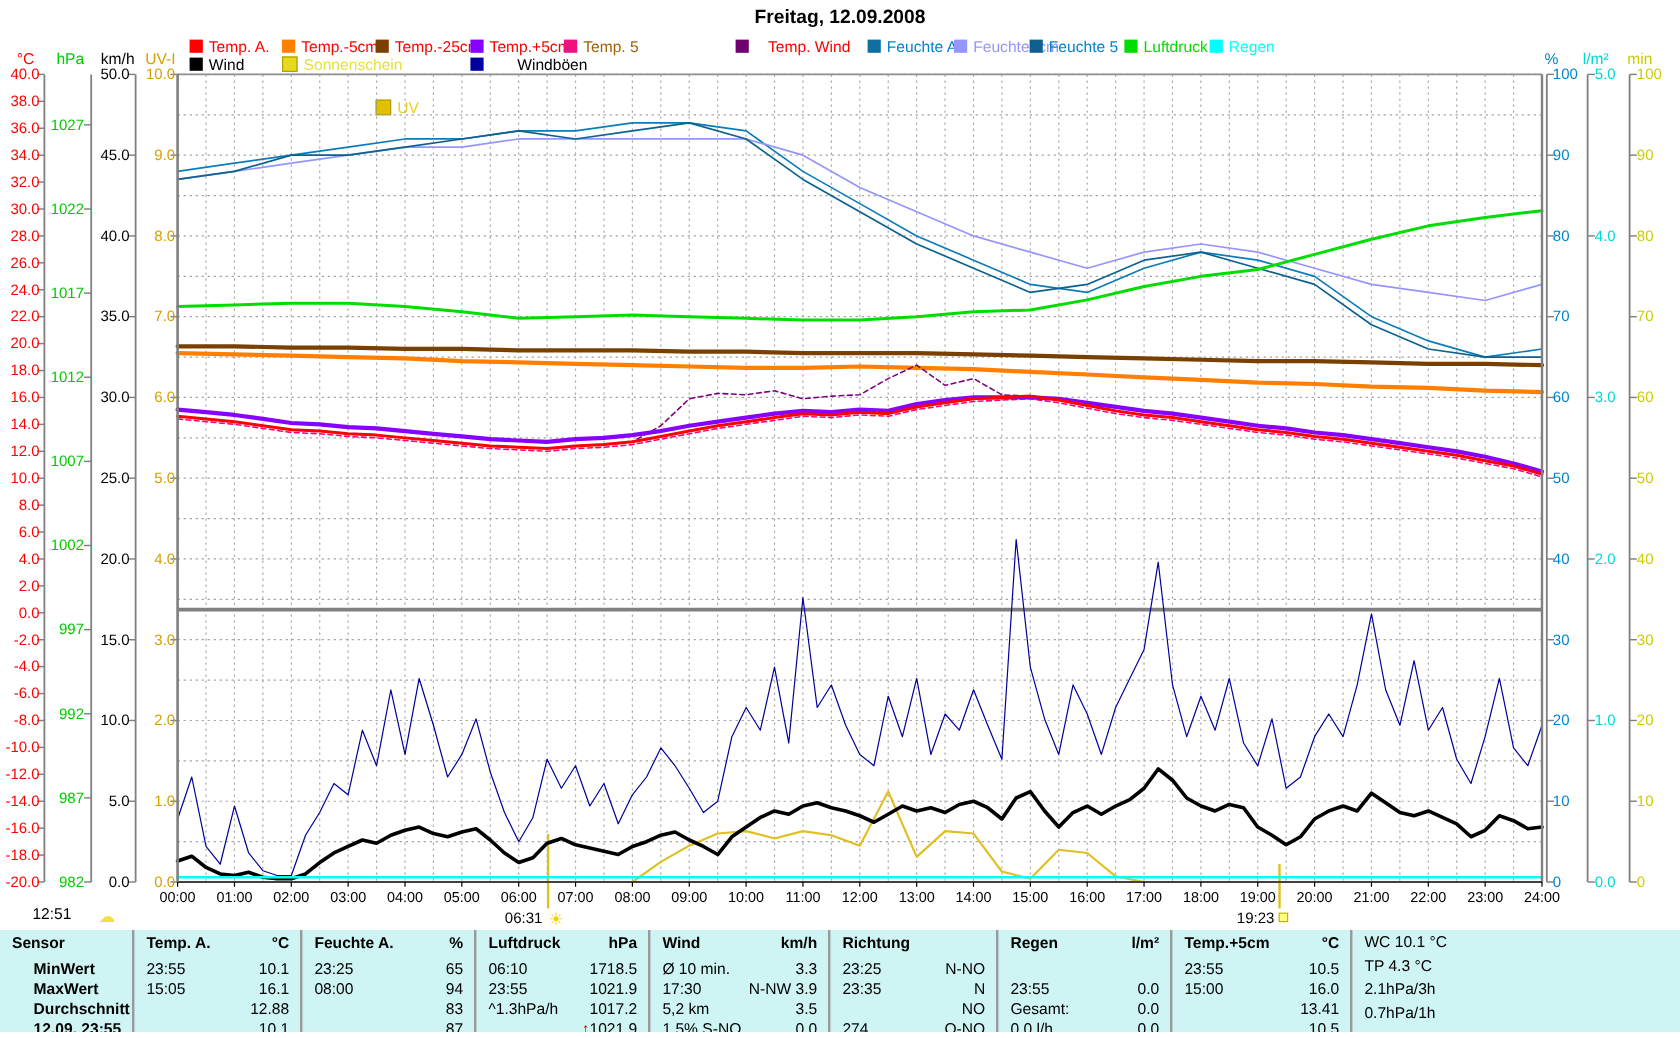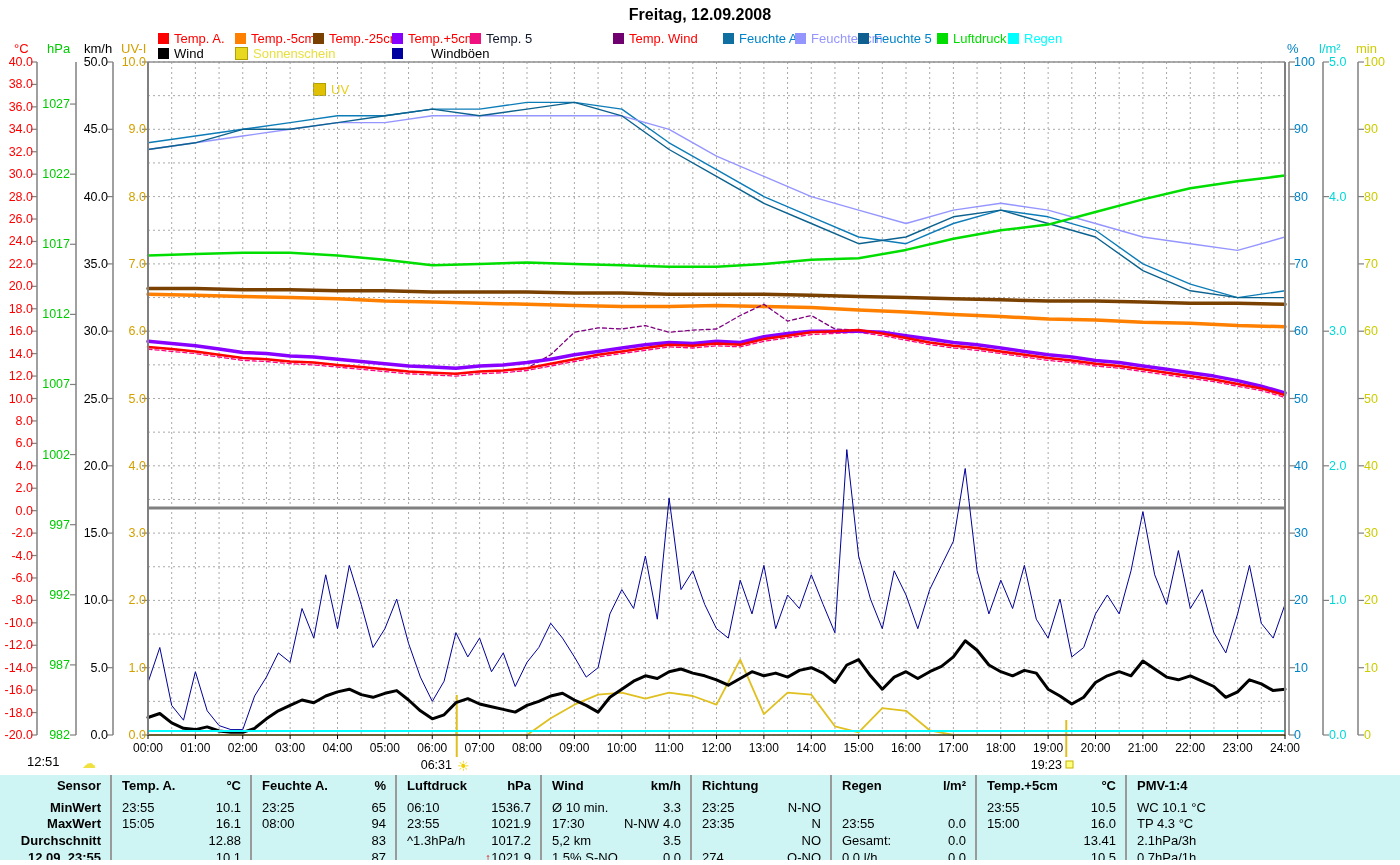--- a/index.html
+++ b/index.html
@@ -38,25 +38,25 @@
       <div class="lg-item" style="left: 313px; top: 31px;">
         <span class="lg-sq" style="background: rgb(122, 64, 0);"></span>
         <span style="color: rgb(255, 0, 0);">Temp.-25cm</span>
       </div>
       <div class="lg-item" style="left: 392px; top: 31px;">
         <span class="lg-sq" style="background: rgb(136, 0, 255);"></span>
         <span style="color: rgb(255, 0, 0);">Temp.+5cm</span>
       </div>
       <div class="lg-item" style="left: 470px; top: 31px;">
         <span class="lg-sq" style="background: rgb(240, 16, 128);"></span>
-        <span style="color: #0f172a;">Temp. 5</span>
+        <span style="color: #a16207;">Temp. 5</span>
       </div>
       <div class="lg-item" style="left: 613px; top: 31px;">
         <span class="lg-sq" style="background: rgb(112, 0, 112);"></span>
-        <span style="color: rgb(255, 0, 0);">Temp. Wind</span>
+        <span style="color: rgb(255, 0, 0); margin-left: 11px;">Temp. Wind</span>
       </div>
       <div class="lg-item" style="left: 723px; top: 31px;">
         <span class="lg-sq" style="background: rgb(15, 111, 160);"></span>
         <span style="color: rgb(0, 132, 200);">Feuchte A.</span>
       </div>
       <div class="lg-item" style="left: 795px; top: 31px;">
         <span class="lg-sq" style="background: rgb(149, 149, 255);"></span>
         <span style="color: rgb(149, 149, 255);">Feuchte5cm</span>
       </div>
       <div class="lg-item" style="left: 858px; top: 31px;">
@@ -428,21 +428,21 @@
       <line x1="1285" y1="735" x2="1285" y2="739" stroke="#000" stroke-width="1"></line>
       <text x="1285" y="752" fill="#000" font-size="12" text-anchor="middle" font-family="&quot;Liberation Sans&quot;, sans-serif" font-weight="normal">24:00</text>
       <text x="452" y="769" fill="#000" font-size="12.5" text-anchor="end" font-family="&quot;Liberation Sans&quot;, sans-serif" font-weight="normal">06:31</text>
       <text x="457" y="771" fill="#F0D000" font-size="14" text-anchor="start" font-family="&quot;Liberation Sans&quot;, sans-serif" font-weight="normal">☀</text>
       <text x="1062" y="769" fill="#000" font-size="12.5" text-anchor="end" font-family="&quot;Liberation Sans&quot;, sans-serif" font-weight="normal">19:23</text>
       <rect x="1066" y="761" width="7" height="7" fill="#FFFF80" stroke="#C8B400" stroke-width="1"></rect>
       <text x="27" y="766" fill="#000" font-size="13" text-anchor="start" font-family="&quot;Liberation Sans&quot;, sans-serif" font-weight="normal">12:51</text>
       <text x="82" y="768" fill="#F0E040" font-size="14" text-anchor="start" font-family="&quot;Liberation Sans&quot;, sans-serif" font-weight="normal">☁</text>
     </svg>
   <div id="stats">
-      <div class="col" style="width: 110px; align-items: flex-end;">
+      <div class="col" style="width: 110px;">
         <div class="cell head">
           <span>Sensor</span>
         </div>
         <div class="cell bold">
           <span>MinWert</span>
         </div>
         <div class="cell bold">
           <span>MaxWert</span>
         </div>
         <div class="cell bold">
@@ -496,21 +496,21 @@
           <span class="r">87</span>
         </div>
       </div>
       <div class="col sep" style="width: 145px;">
         <div class="cell head">
           <span>Luftdruck</span>
           <span class="r">hPa</span>
         </div>
         <div class="cell">
           <span>06:10</span>
-          <span class="r">1536.7</span>
+          <span class="r">1718.5</span>
         </div>
         <div class="cell">
           <span>23:55</span>
           <span class="r">1021.9</span>
         </div>
         <div class="cell">
           <span>^1.3hPa/h</span>
           <span class="r">1017.2</span>
         </div>
         <div class="cell">
@@ -522,21 +522,21 @@
         <div class="cell head">
           <span>Wind</span>
           <span class="r">km/h</span>
         </div>
         <div class="cell">
           <span>Ø 10 min.</span>
           <span class="r">3.3</span>
         </div>
         <div class="cell">
           <span>17:30</span>
-          <span class="r">N-NW 4.0</span>
+          <span class="r">N-NW 3.9</span>
         </div>
         <div class="cell">
           <span>5,2 km</span>
           <span class="r">3.5</span>
         </div>
         <div class="cell">
           <span>1.5% S-NO</span>
           <span class="r">0.0</span>
         </div>
       </div>
@@ -598,23 +598,20 @@
         <div class="cell">
           <span></span>
           <span class="r">13.41</span>
         </div>
         <div class="cell">
           <span></span>
           <span class="r">10.5</span>
         </div>
       </div>
       <div class="col sep" style="width: 275px;">
-        <div class="cell head">
-          <span>PMV-1:4</span>
-        </div>
         <div class="cell">
           <span>WC 10.1 °C</span>
         </div>
         <div class="cell">
           <span>TP 4.3 °C</span>
         </div>
         <div class="cell">
           <span>2.1hPa/3h</span>
         </div>
         <div class="cell">

